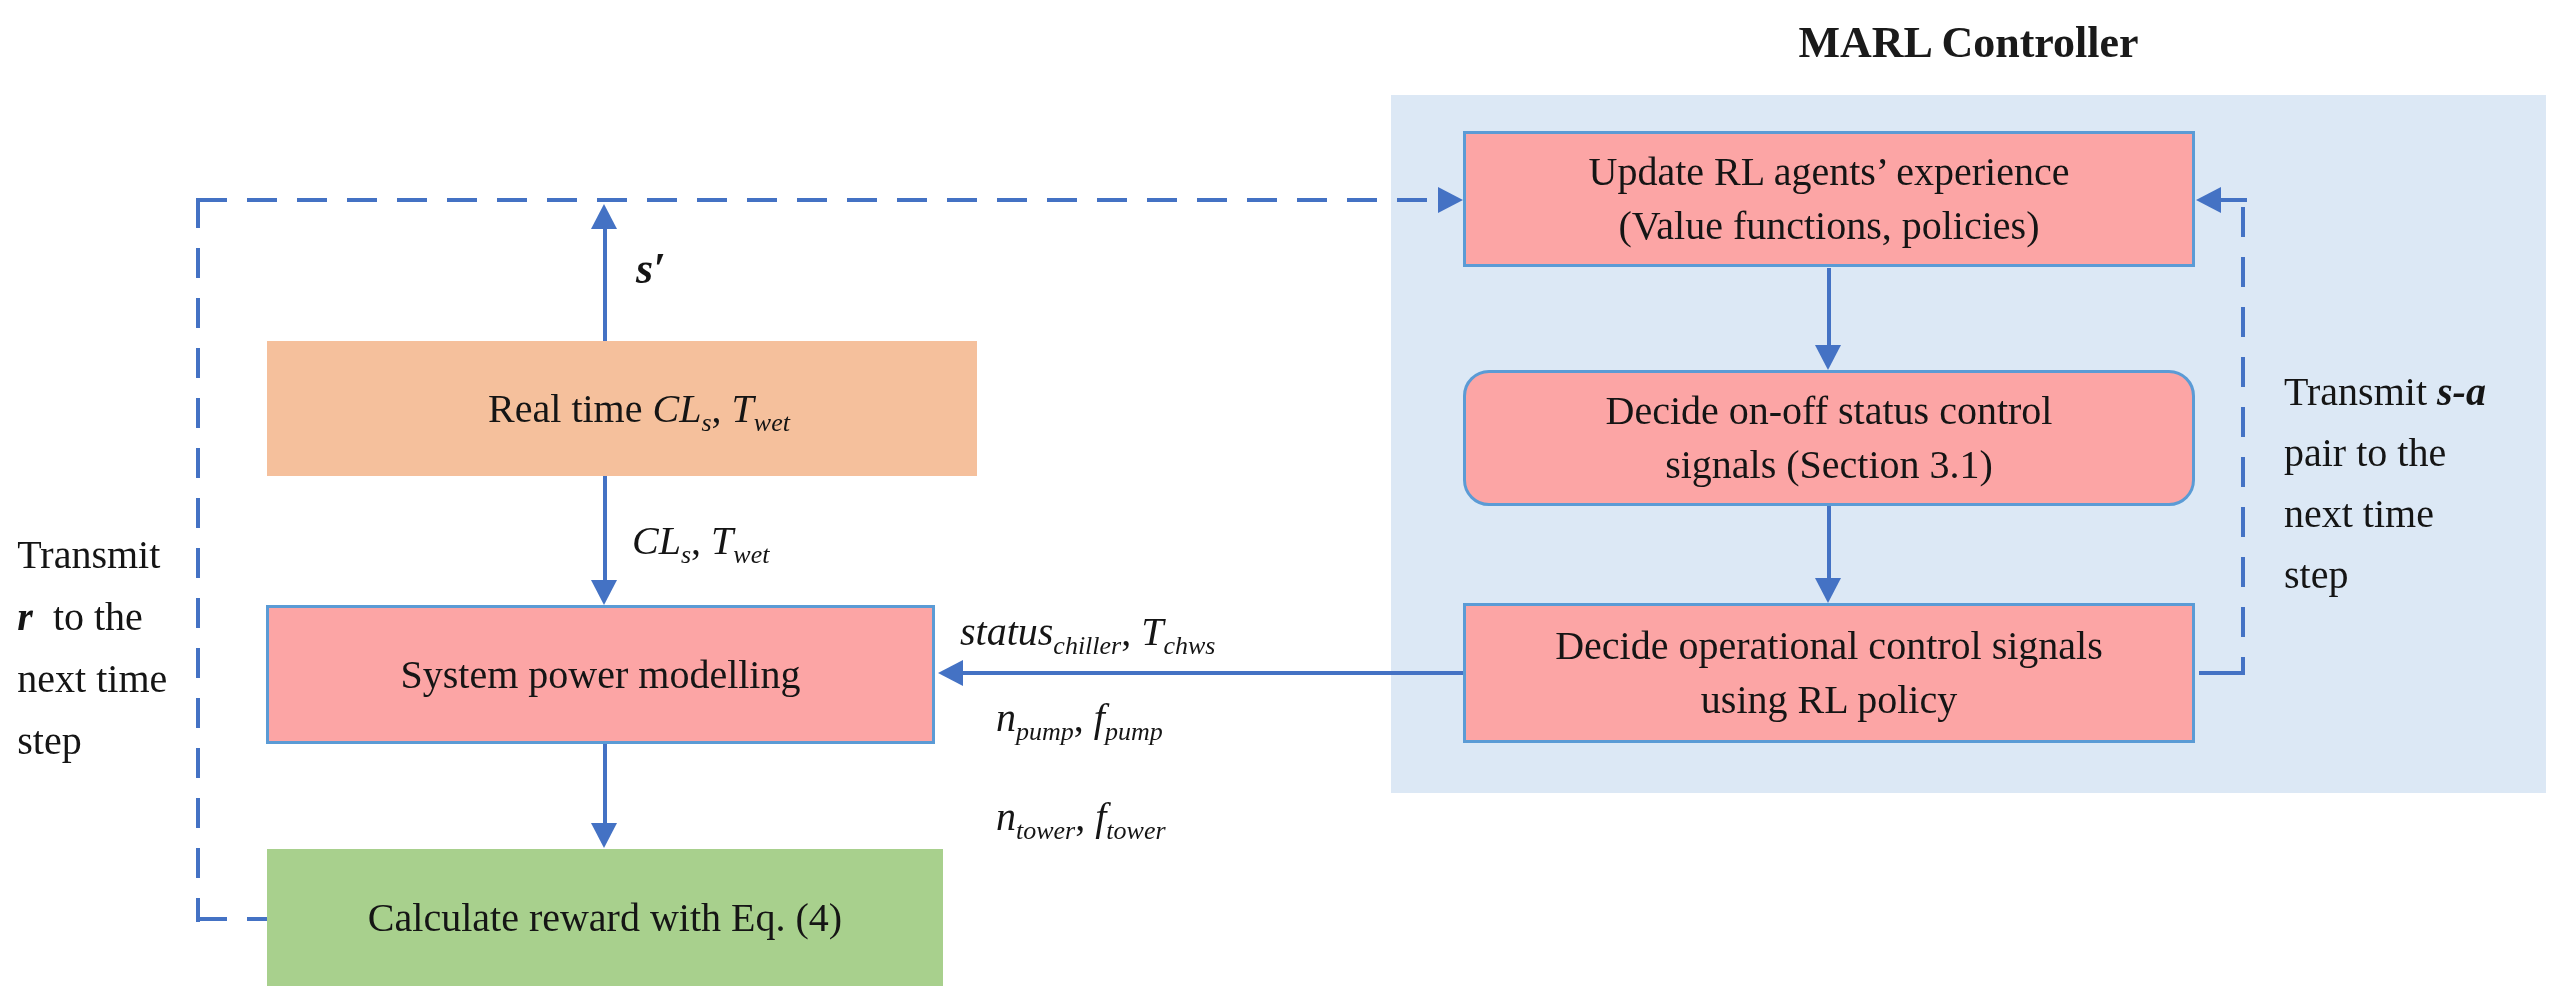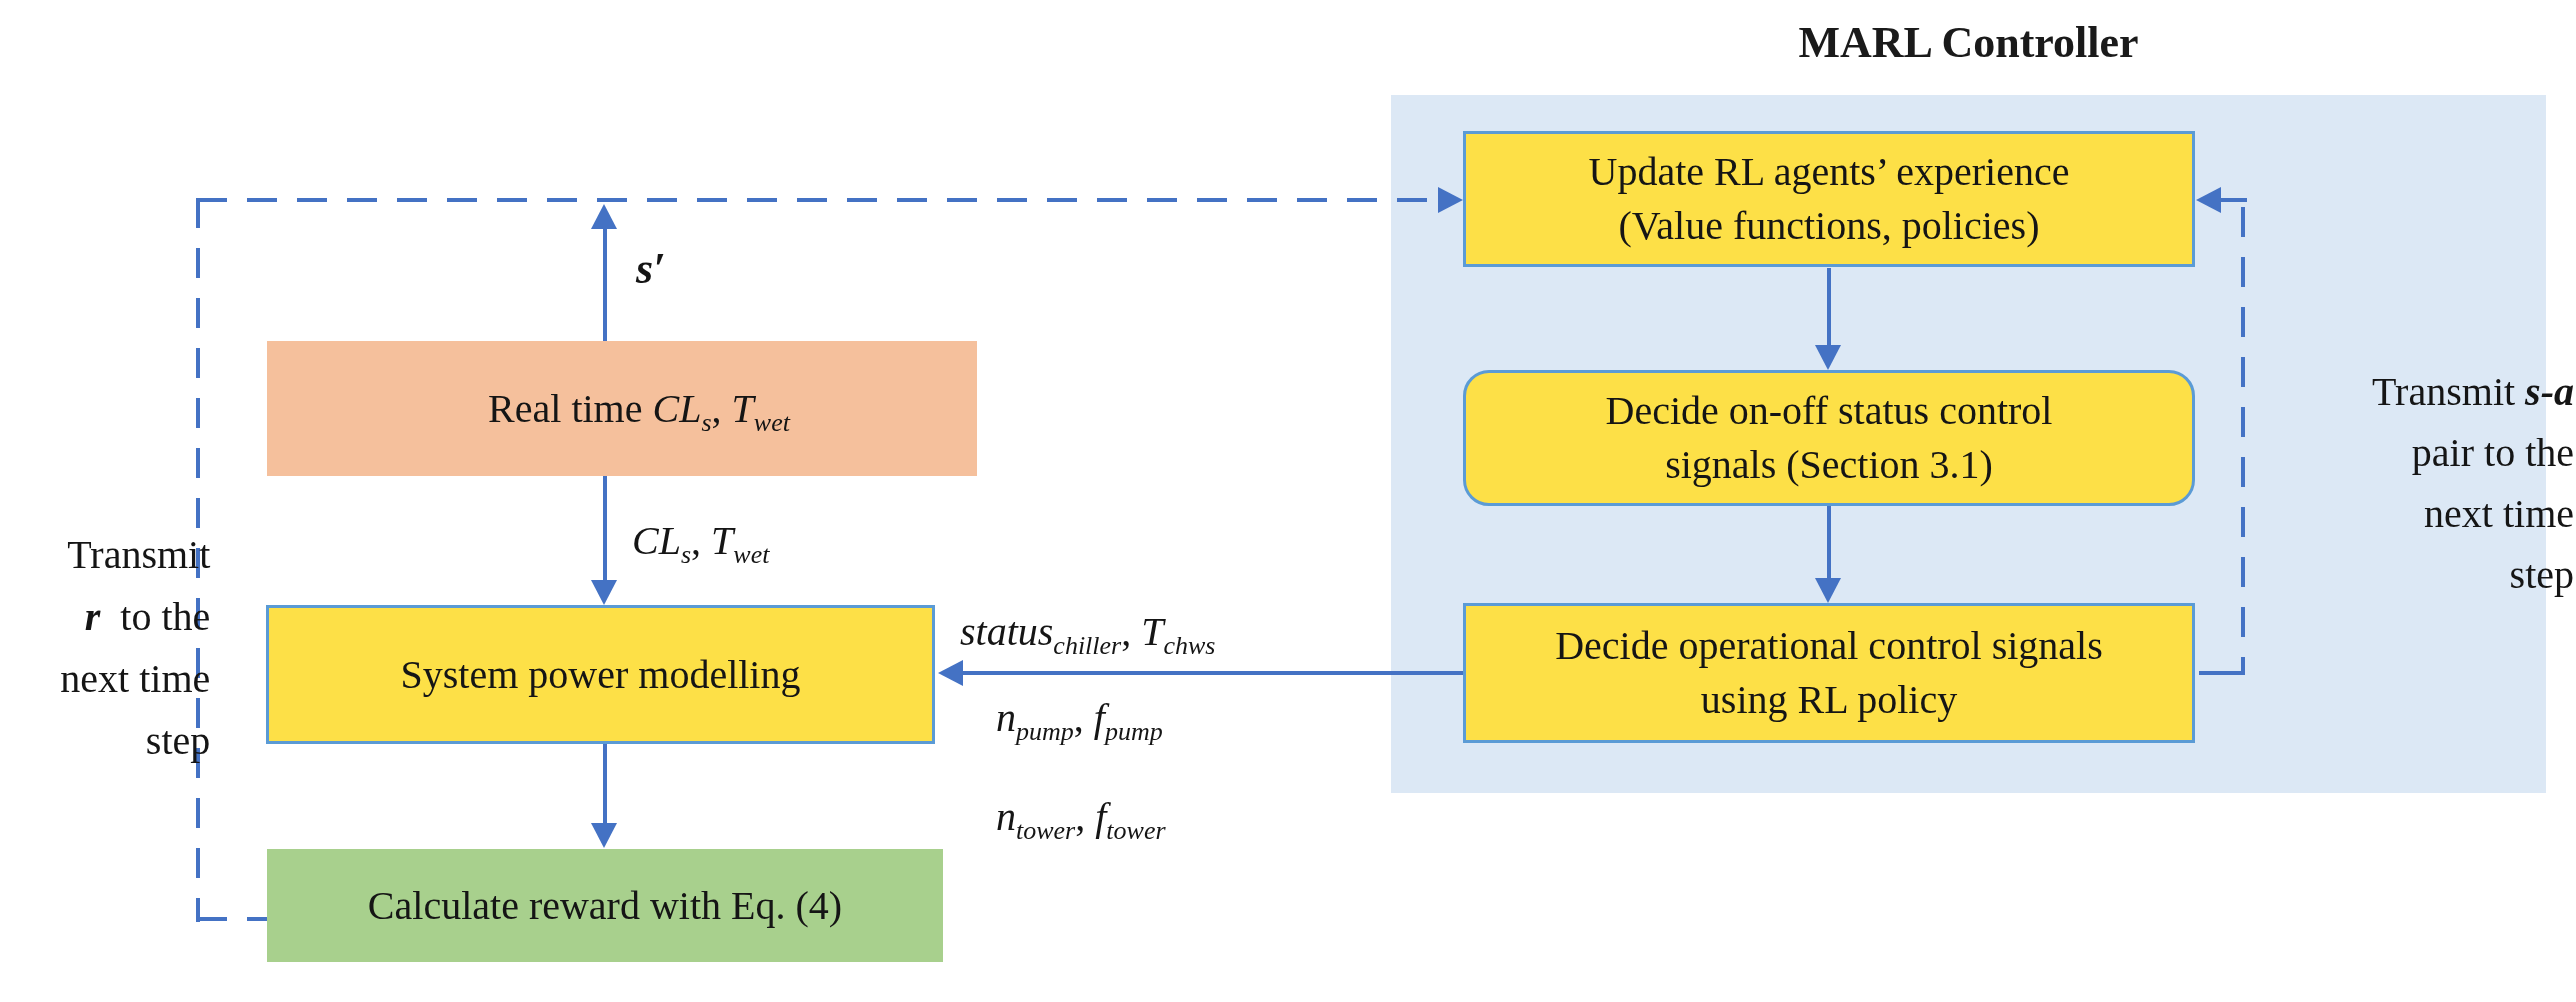--- a/index.html
+++ b/index.html
@@ -6,21 +6,21 @@
   #canvas{
     position:relative;width:2576px;height:1003px;background:#ffffff;
     font-family:"Liberation Serif", serif;color:#111111;overflow:hidden;
   }
   .abs{position:absolute;}
   
   .flowbox{
     position:absolute;display:flex;align-items:center;justify-content:center;
     text-align:center;font-size:40px;line-height:54px;color:#151515;
   }
-  .bordered{background:#fde047;border:3.5px solid #5b9bd5;}
+  .bordered{background:#fca5a5;border:3.5px solid #5b9bd5;}
   .fill-orange{background:#f5c09c;border:none;}
   .fill-green{background:#a8d08d;border:none;}
   .container-blue{position:absolute;background:#dce8f5;}
   
   .hline{position:absolute;height:3.5px;background:#4472c4;}
   .vline{position:absolute;width:3.5px;background:#4472c4;}
   
   .dash-h{position:absolute;height:4.1px;
     background:repeating-linear-gradient(90deg,#4472c4 0 30px,transparent 30px 50px);}
   .dash-v{position:absolute;width:4.1px;
@@ -29,21 +29,21 @@
   .ah{position:absolute;width:0;height:0;}
   .ah-up{border-left:13px solid transparent;border-right:13px solid transparent;border-bottom:25px solid #4472c4;}
   .ah-down{border-left:13px solid transparent;border-right:13px solid transparent;border-top:25px solid #4472c4;}
   .ah-left{border-top:13px solid transparent;border-bottom:13px solid transparent;border-right:25px solid #4472c4;}
   .ah-right{border-top:13px solid transparent;border-bottom:13px solid transparent;border-left:25px solid #4472c4;}
   
   .math{font-size:40px;color:#151515;white-space:nowrap;}
   .math sub{font-size:26px;font-style:italic;line-height:0;}
   .flowbox sub{font-size:26px;font-style:italic;line-height:0;}
   .sidetext{font-size:40px;line-height:62px;color:#151515;}
-  .sidetext div{white-space:nowrap;text-align:right;}
+  .sidetext div{white-space:nowrap;}
   .marl-title{
     font-family:Liberation Serif, serif;font-weight:bold;
     font-size:44px;color:#1a1a1a;text-align:center;
   }
   .sprime{font-size:44px;font-weight:bold;font-style:italic;}
 </style>
 </head>
 <body>
 
 <div id="canvas">
@@ -69,21 +69,21 @@
   <div class="ah ah-down" style="left:591px;top:580px;"></div>
   <div class="abs math" style="left:632px;top:517px;"><i>CL</i><sub>s</sub>, <i>T</i><sub>wet</sub></div>
 
   <div class="flowbox bordered" style="left:266px;top:605px;width:663px;height:133px;">
     <span>System power modelling</span>
   </div>
 
   <div class="vline" style="left:603px;top:744px;height:80px;"></div>
   <div class="ah ah-down" style="left:591px;top:823px;"></div>
 
-  <div class="flowbox fill-green" style="left:267px;top:849px;width:676px;height:113px;">
+  <div class="flowbox fill-green" style="left:267px;top:849px;width:676px;height:137px;">
     <span>Calculate reward with Eq. (4)</span>
   </div>
 
   <div class="abs sidetext" style="left:17.3px;top:524px;width:193px;">
     <div>Transmit</div>
     <div><b><i>r</i></b> to the</div>
     <div>next time</div>
     <div>step</div>
   </div>
 

